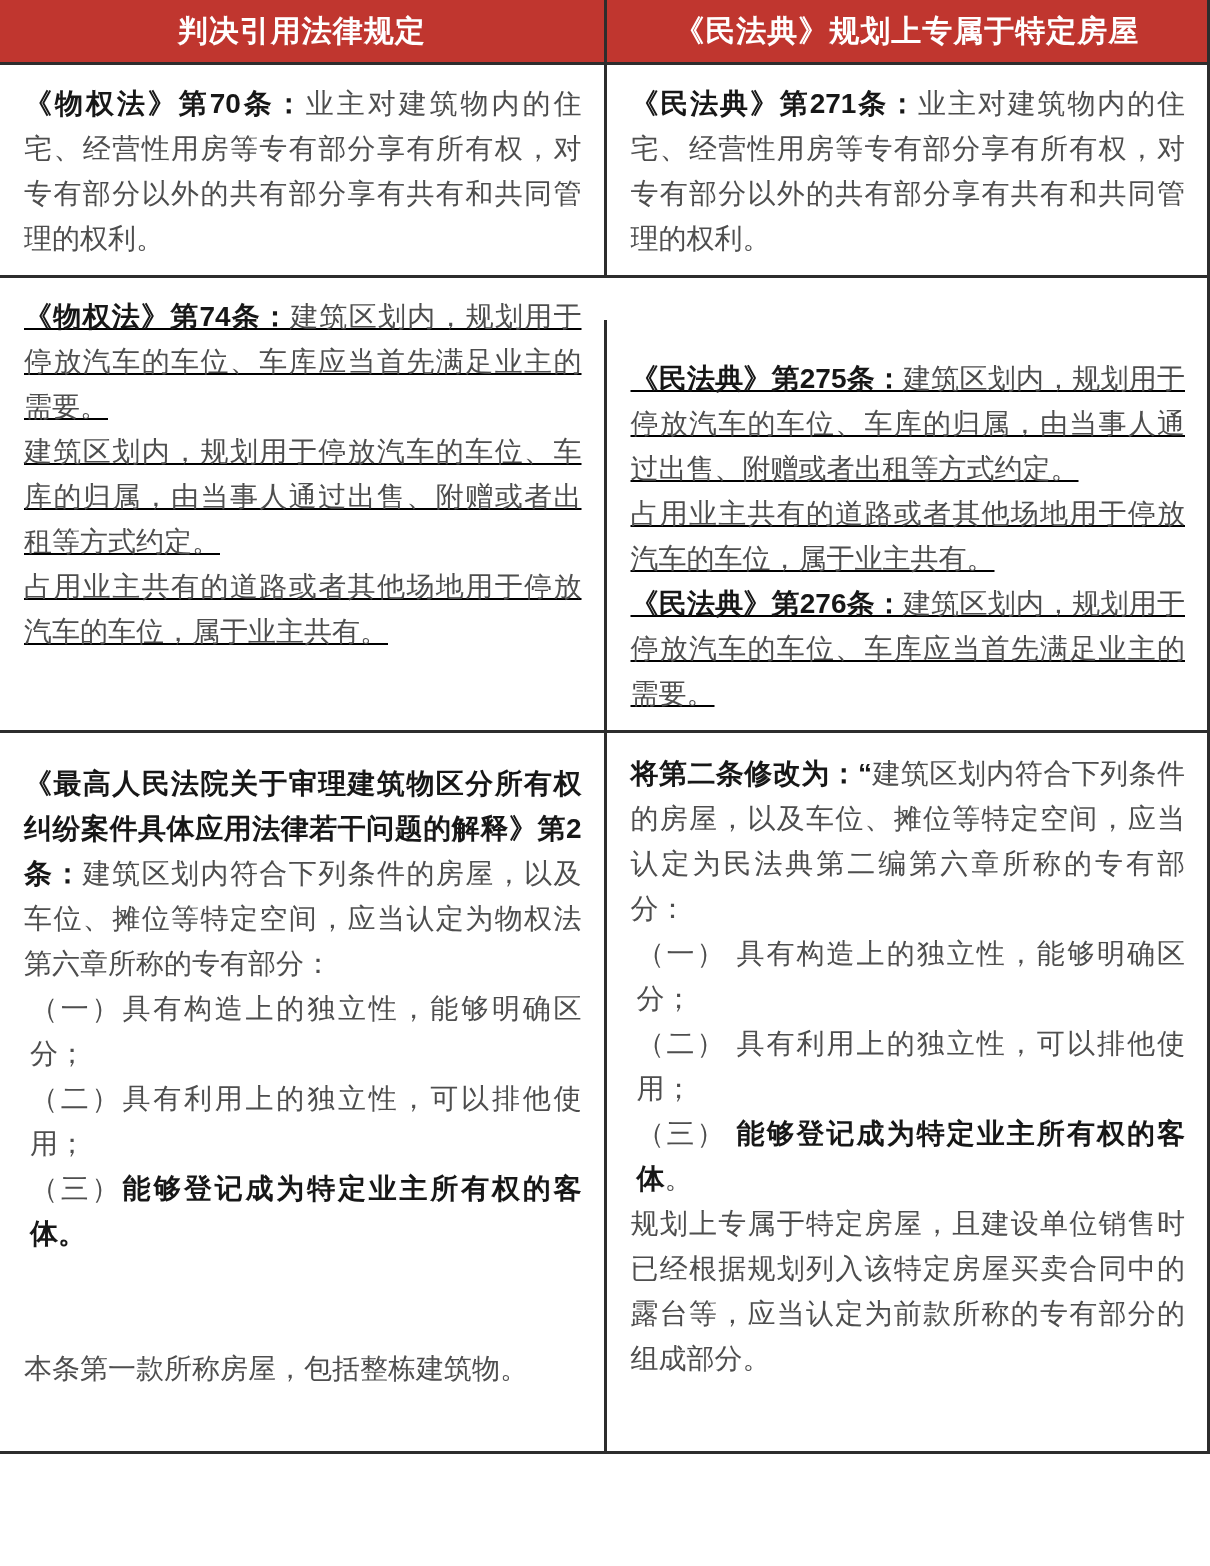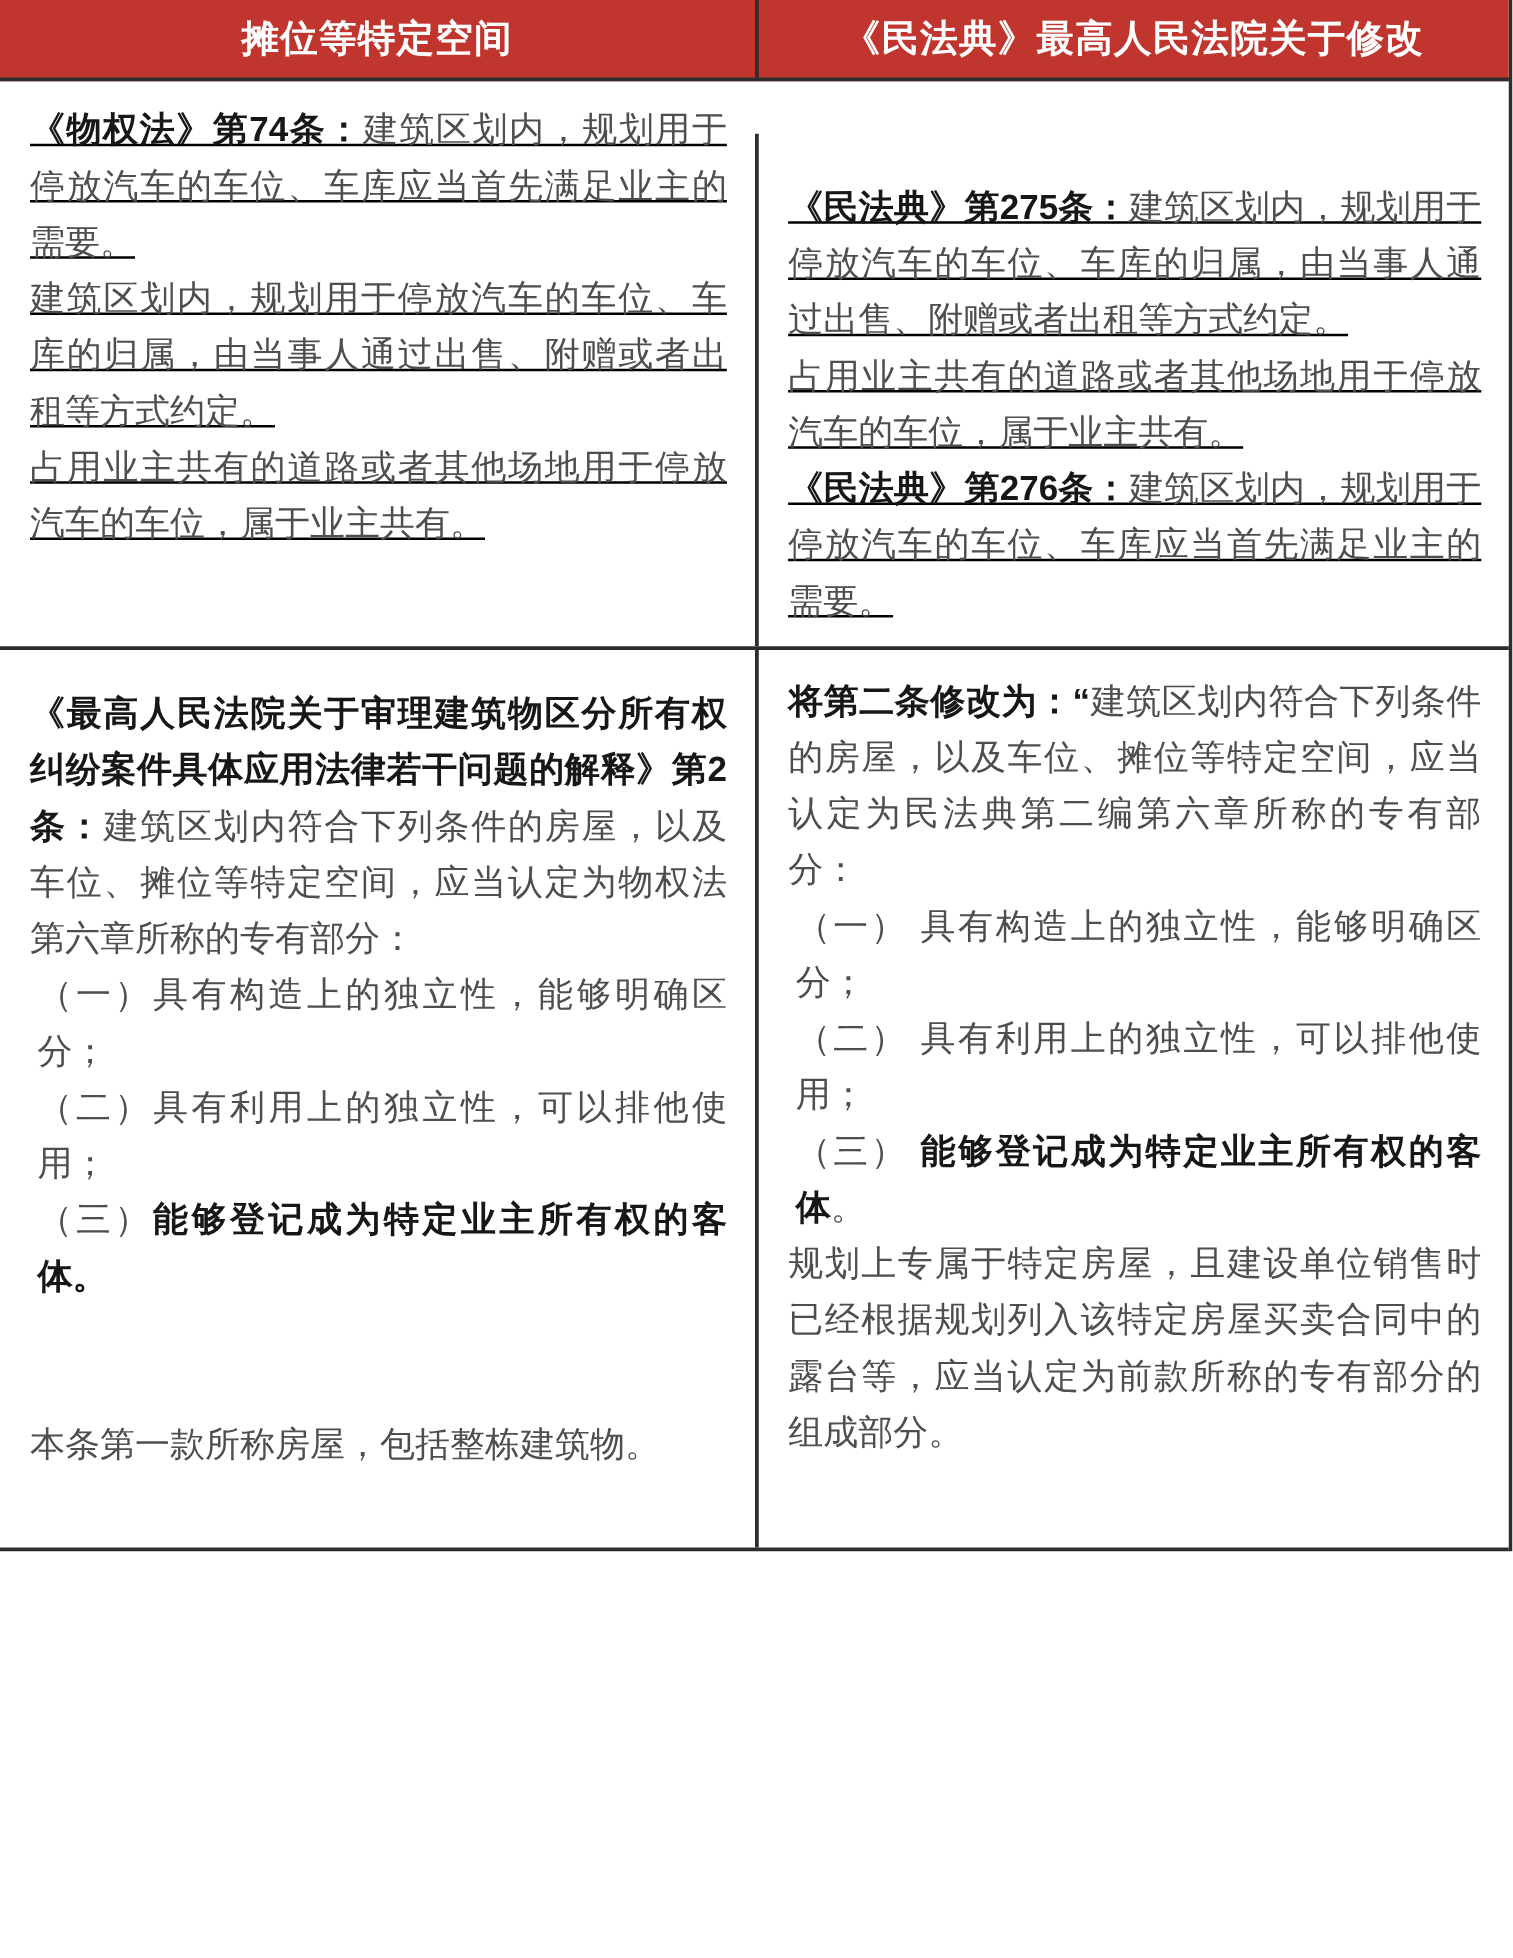--- a/index.html
+++ b/index.html
@@ -39,27 +39,35 @@
   .row2 .cell.right{padding-top:36px;margin-top:42px;}
   .row3 .cell.left{padding-top:28px;}
   .row3 .cell.right{padding-top:18px;}
 </style>
 </head>
 <body>
 
 <div class="table">
   <div class="header-row">
     <div class="hcell left">
-      <span>摊位等特定空间</span>
+      <span>判决引用法律规定</span>
     </div>
     <div class="hcell right">
-      <span>《民法典》最高人民法院关于修改</span>
+      <span>《民法典》规划上专属于特定房屋</span>
     </div>
   </div>
   <div id="rows">
+      <div class="row row1">
+        <div class="cell left">
+          <p><span class="b">《物权法》第70条：</span><span>业主对建筑物内的住宅、经营性用房等专有部分享有所有权，对专有部分以外的共有部分享有共有和共同管理的权利。</span></p>
+        </div>
+        <div class="cell right">
+          <p><span class="b">《民法典》第271条：</span><span>业主对建筑物内的住宅、经营性用房等专有部分享有所有权，对专有部分以外的共有部分享有共有和共同管理的权利。</span></p>
+        </div>
+      </div>
       <div class="row row2">
         <div class="cell left">
           <p><span class="b">《物权法》第74条：</span><span>建筑区划内，规划用于停放汽车的车位、车库应当首先满足业主的需要。</span></p>
           <p><span>建筑区划内，规划用于停放汽车的车位、车库的归属，由当事人通过出售、附赠或者出租等方式约定。</span></p>
           <p><span>占用业主共有的道路或者其他场地用于停放汽车的车位，属于业主共有。</span></p>
         </div>
         <div class="cell right">
           <p><span class="b">《民法典》第275条：</span><span>建筑区划内，规划用于停放汽车的车位、车库的归属，由当事人通过出售、附赠或者出租等方式约定。</span></p>
           <p><span>占用业主共有的道路或者其他场地用于停放汽车的车位，属于业主共有。</span></p>
           <p><span class="b">《民法典》第276条：</span><span>建筑区划内，规划用于停放汽车的车位、车库应当首先满足业主的需要。</span></p>

